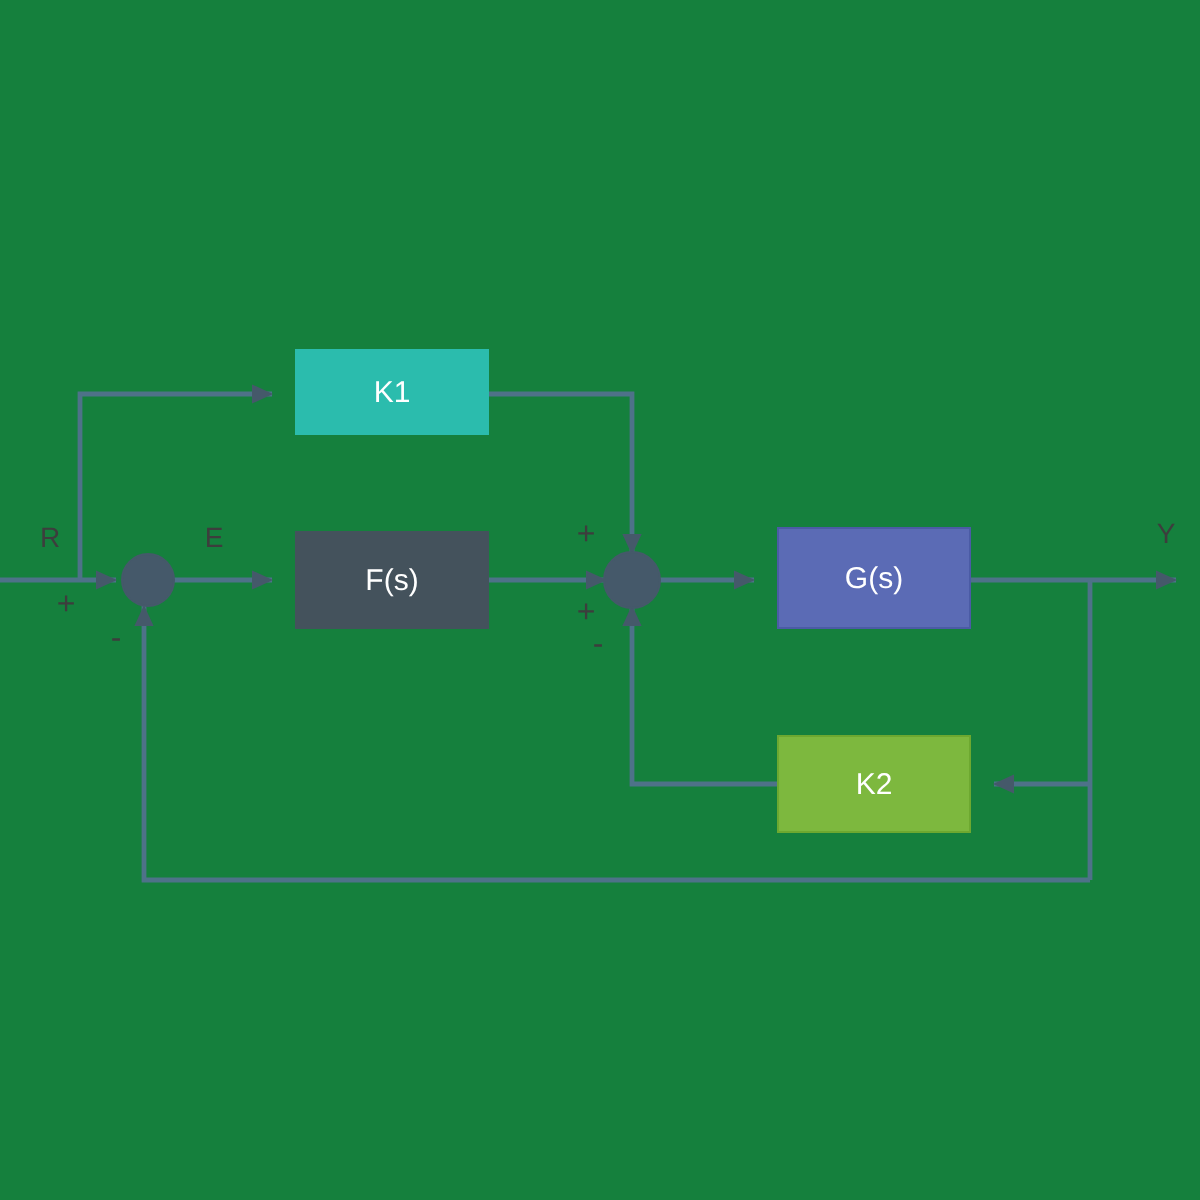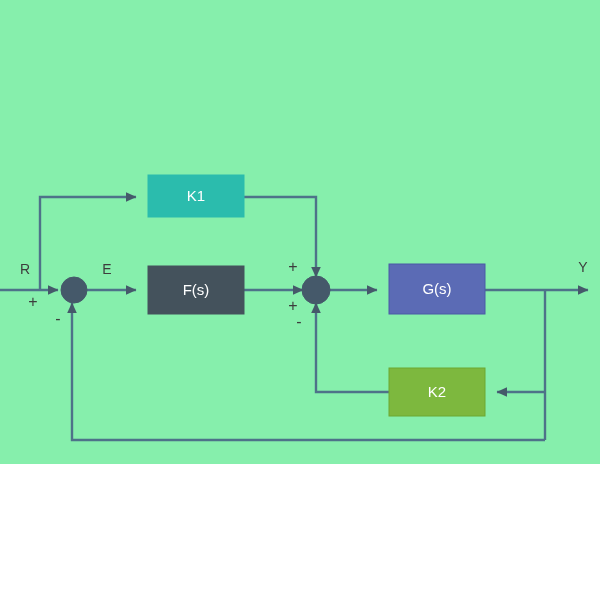--- a/index.html
+++ b/index.html
@@ -7,22 +7,22 @@
     margin: 0;
     padding: 0;
     background: #ffffff;
   }
   body {
     font-family: "Liberation Sans", sans-serif;
   }
   #canvas {
     position: relative;
     width: 600px;
-    height: 464px;
-    background: #86efac;
+    height: 600px;
+    background: #15803d;
     overflow: hidden;
   }
   #diagram-svg {
     position: absolute;
     left: 0;
     top: 0;
     width: 600px;
     height: 600px;
   }
   .blk-label {

